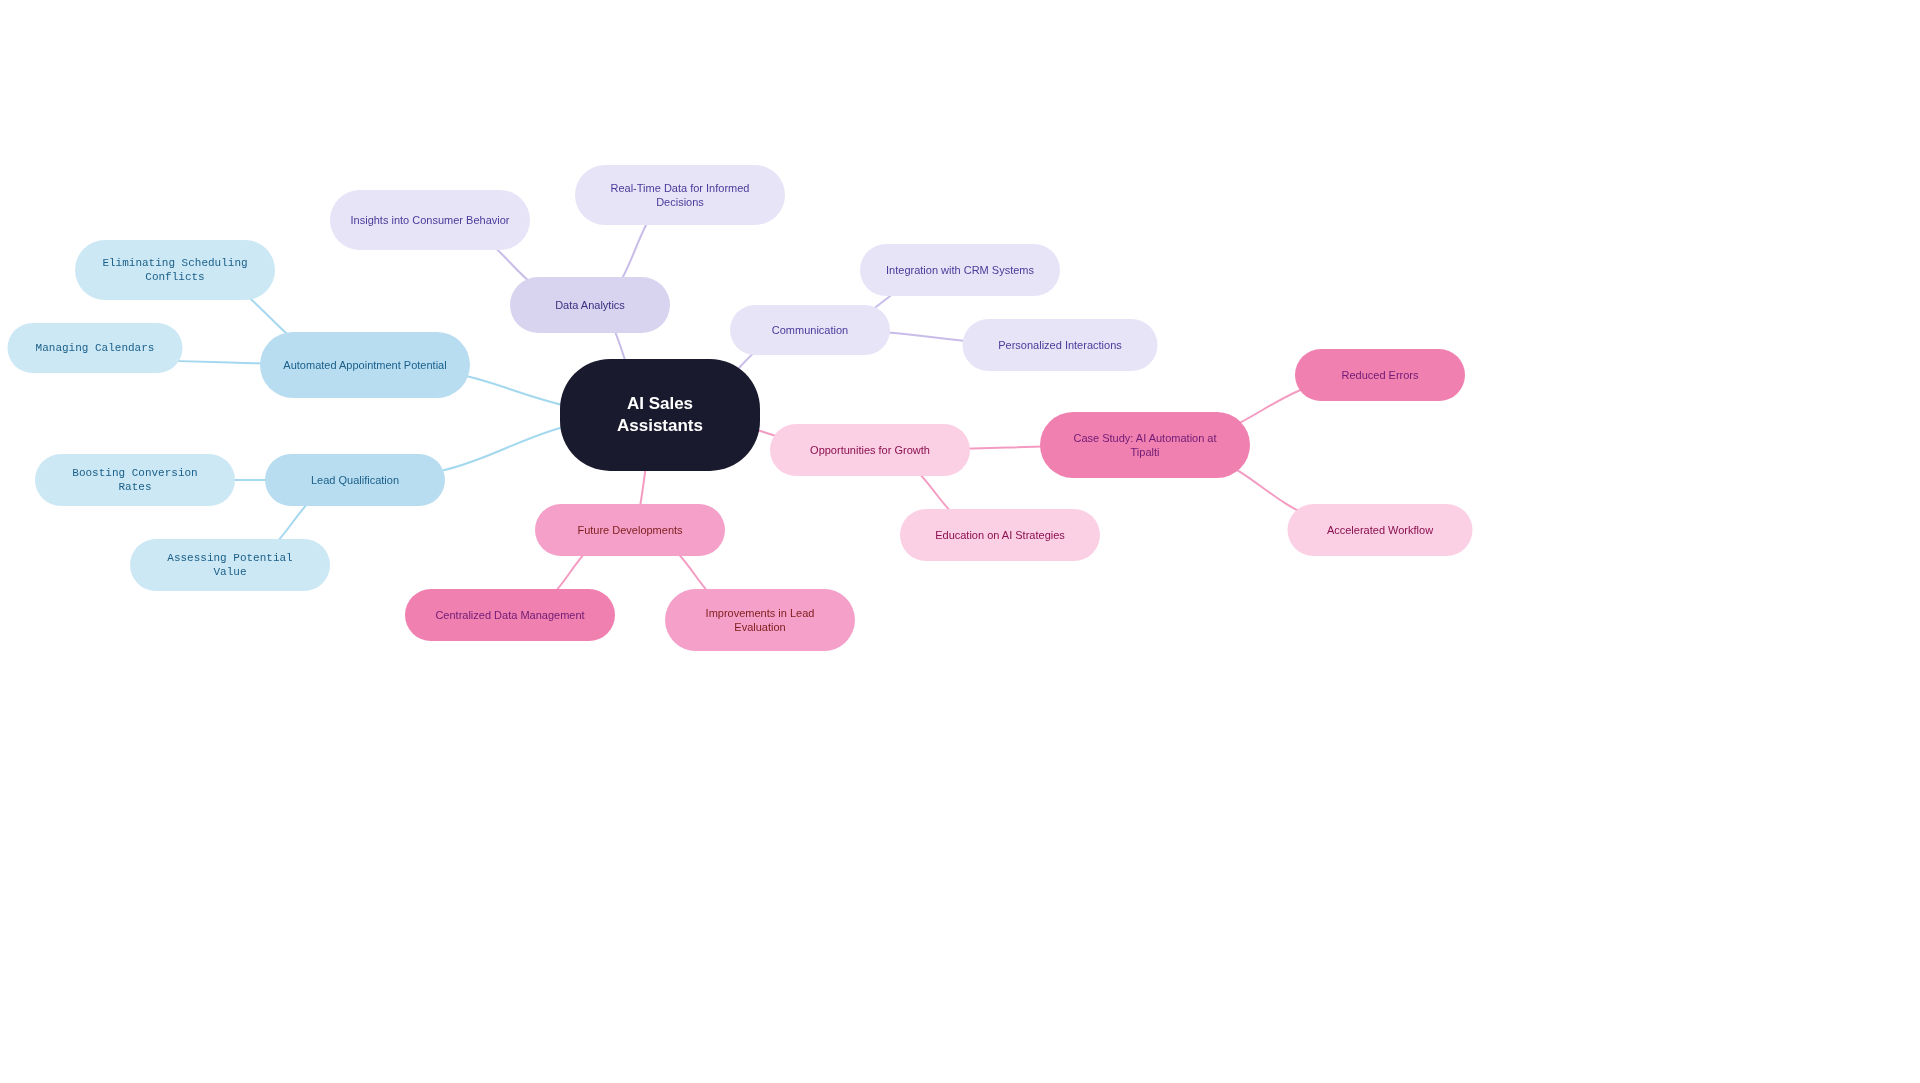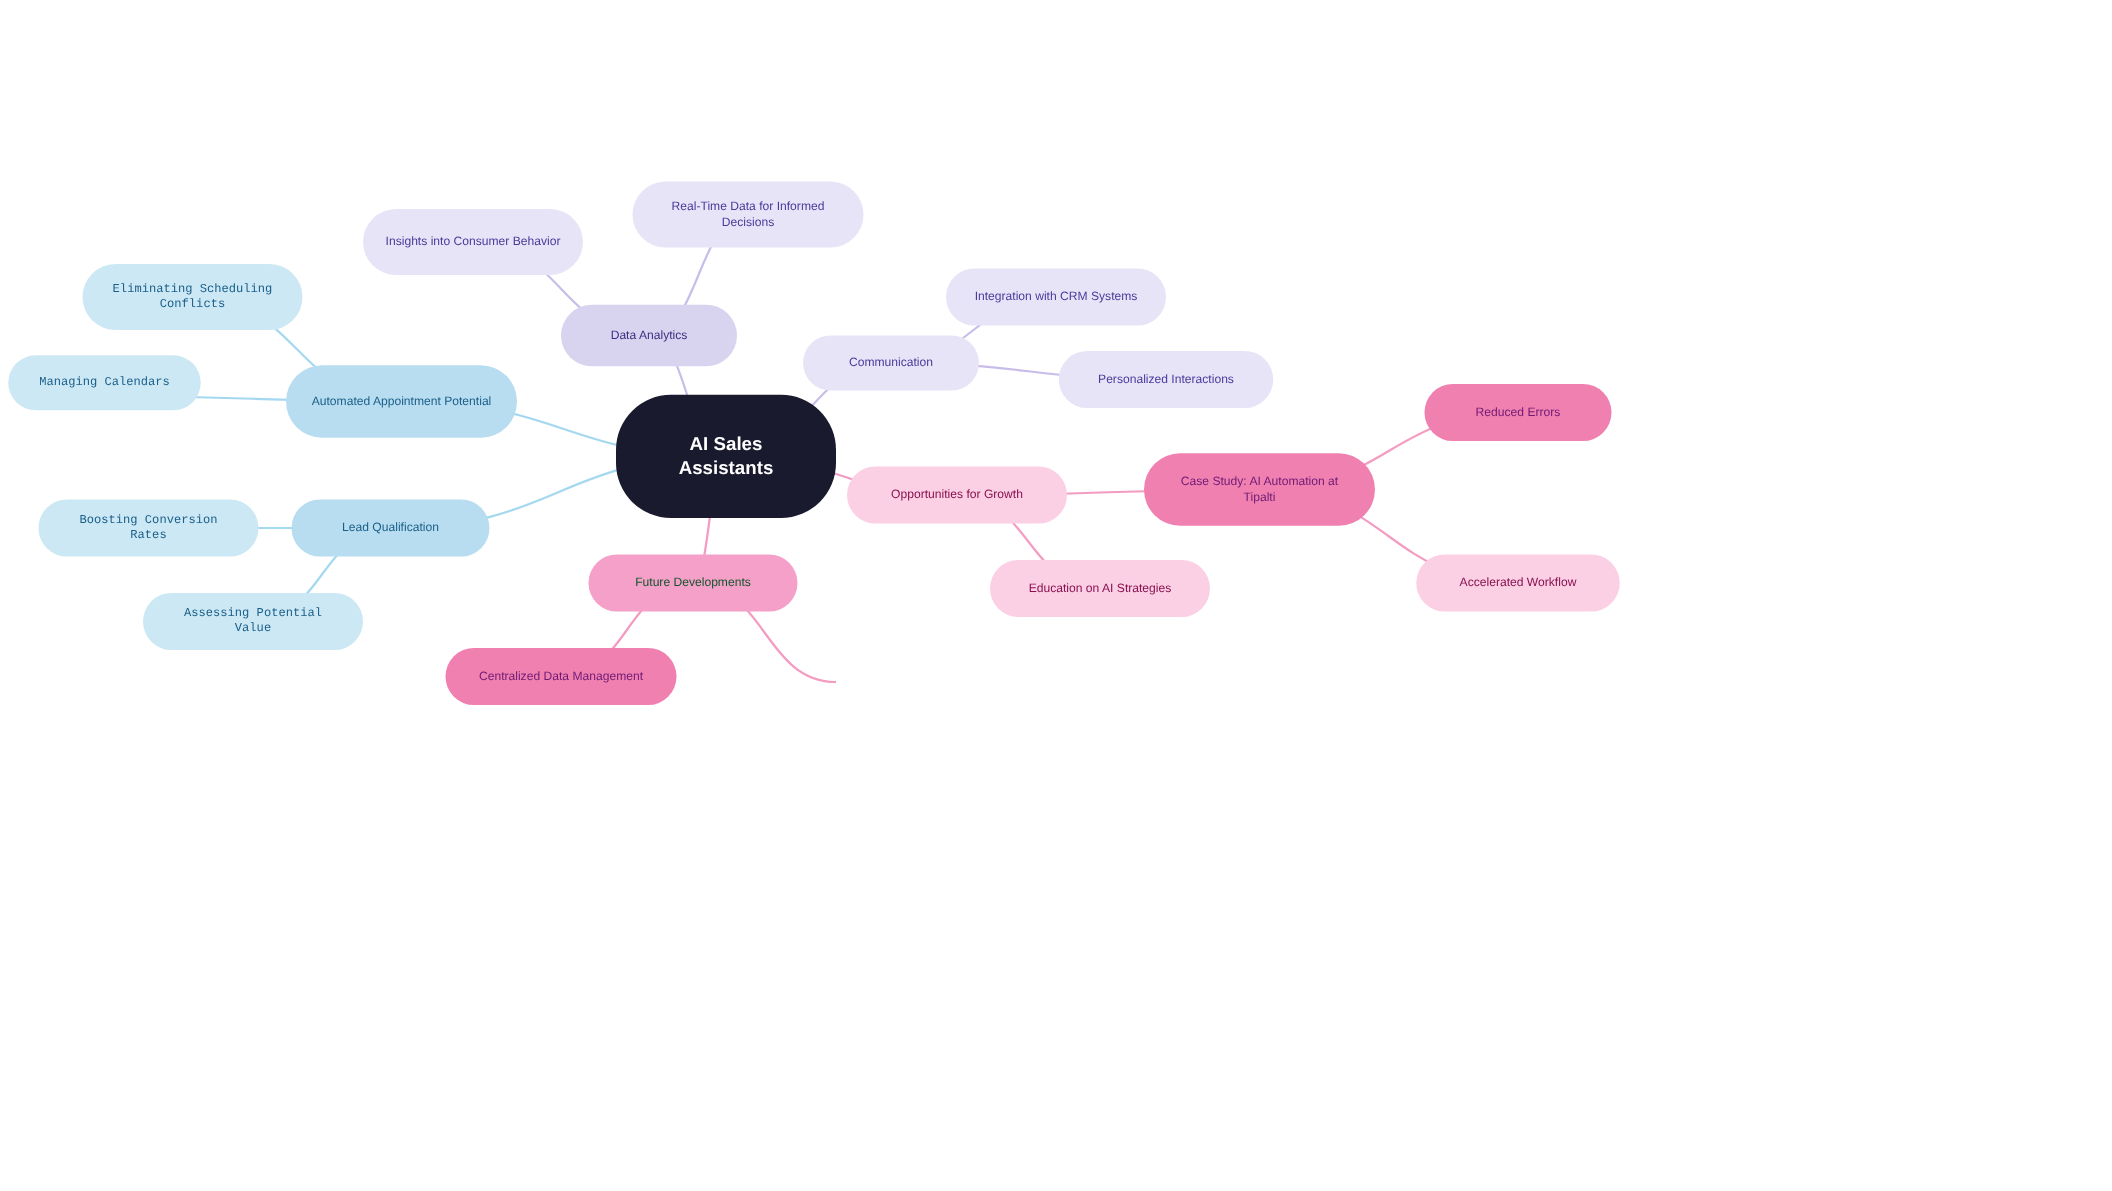--- a/index.html
+++ b/index.html
@@ -67,21 +67,21 @@
     .node-pink-bright {
       background: #f080b0;
       color: #701a75;
     }
     .node-pink-light {
       background: #fcd0e4;
       color: #8a1050;
     }
     .node-pink-mid {
       background: #f4a0c8;
-      color: #14532d;
+      color: #7f1d1d;
     }
   </style>
 </head>
 <body>
 
 <div id="mindmap-container">
   <svg id="connections">
       <path d="M660,415 C625,415 625,305 590,305" stroke="#b0a0e0" stroke-width="2" fill="none" stroke-opacity="0.7"></path>
       <path d="M590,305 C635,305 635,195 680,195" stroke="#b0a0e0" stroke-width="2" fill="none" stroke-opacity="0.7"></path>
       <path d="M590,305 C510,305 510,220 430,220" stroke="#b0a0e0" stroke-width="2" fill="none" stroke-opacity="0.7"></path>
@@ -116,13 +116,14 @@
     <div class="node node-purple-light" style="left: 810px; top: 330px; width: 160px; min-height: 50px;">Communication</div>
     <div class="node node-purple-light" style="left: 960px; top: 270px; width: 200px; min-height: 52px;">Integration with CRM Systems</div>
     <div class="node node-purple-light" style="left: 1060px; top: 345px; width: 195px; min-height: 52px;">Personalized Interactions</div>
     <div class="node node-pink-light" style="left: 870px; top: 450px; width: 200px; min-height: 52px;">Opportunities for Growth</div>
     <div class="node node-pink-bright" style="left: 1145px; top: 445px; width: 210px; min-height: 66px;">Case Study: AI Automation at Tipalti</div>
     <div class="node node-pink-bright" style="left: 1380px; top: 375px; width: 170px; min-height: 52px;">Reduced Errors</div>
     <div class="node node-pink-light" style="left: 1380px; top: 530px; width: 185px; min-height: 52px;">Accelerated Workflow</div>
     <div class="node node-pink-light" style="left: 1000px; top: 535px; width: 200px; min-height: 52px;">Education on AI Strategies</div>
     <div class="node node-pink-mid" style="left: 630px; top: 530px; width: 190px; min-height: 52px;">Future Developments</div>
     <div class="node node-pink-bright" style="left: 510px; top: 615px; width: 210px; min-height: 52px;">Centralized Data Management</div>
+    <div class="node node-pink-mid" style="left: 760px; top: 620px; width: 190px; min-height: 62px;">Improvements in Lead Evaluation</div>
   </div>
 
 </body></html>

